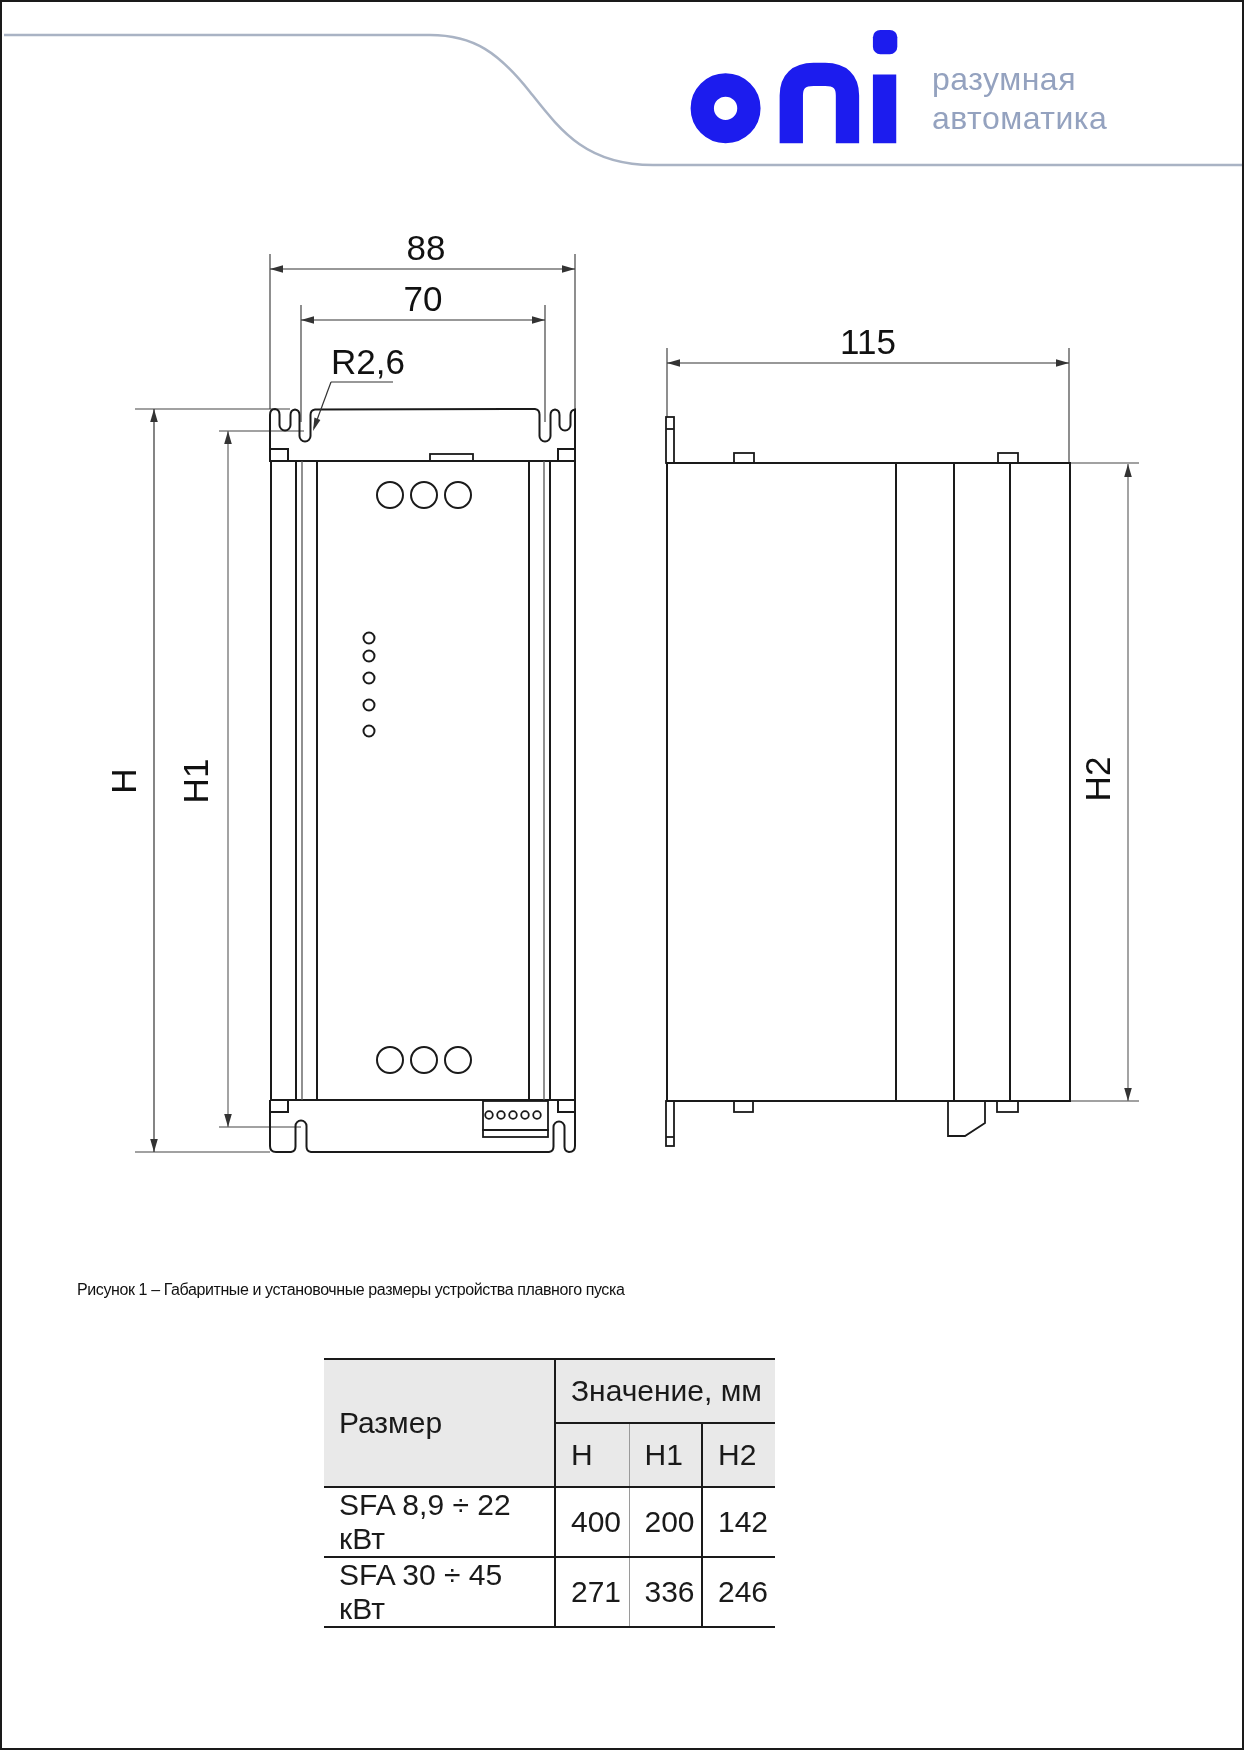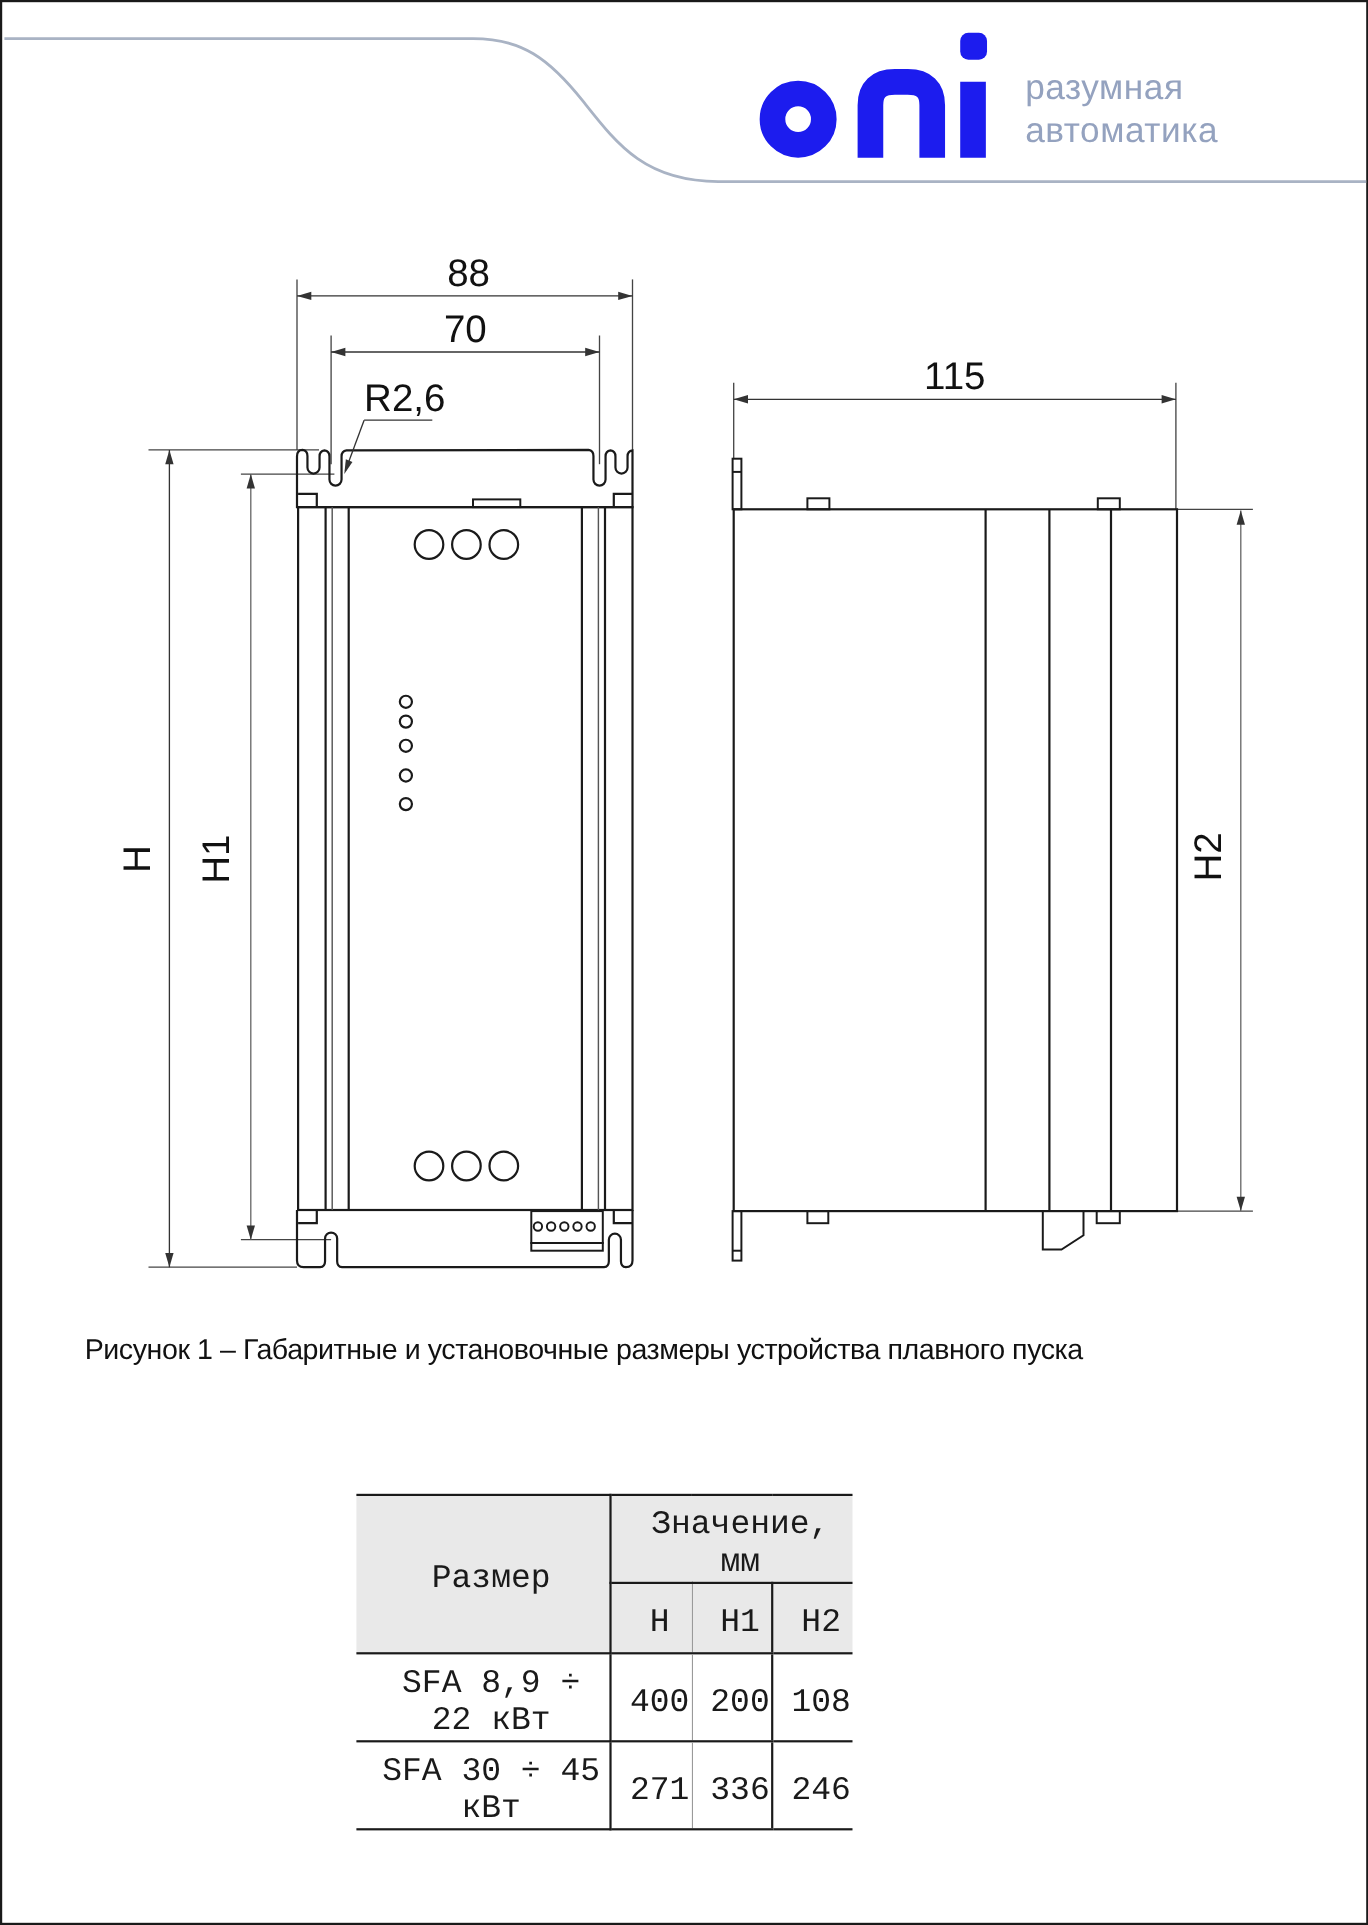--- a/index.html
+++ b/index.html
@@ -10,31 +10,31 @@
     border:2px solid #1a1a1a;
     box-sizing:border-box;
     font-family:"Liberation Sans", sans-serif;
     overflow:hidden;
   }
   svg.art{position:absolute;left:0;top:0;}
   svg text{font-family:"Liberation Sans", sans-serif;}
   .dim-text{font-size:35px;fill:#111;}
   .tagline{font-size:32px;fill:#94a2bf;letter-spacing:.5px;}
   .caption{
-    position:absolute;left:75px;top:1209px;width:1100px;
-    font-size:26px;color:#111;letter-spacing:-0.4px;white-space:nowrap;
+    position:absolute;left:75px;top:1279px;width:1100px;
+    font-size:16px;color:#111;letter-spacing:-0.4px;white-space:nowrap;
   }
   table.dim-table{
     position:absolute;left:322px;top:1356px;
     border-collapse:collapse;table-layout:fixed;
     font-size:30px;color:#1a1a1a;
   }
   table.dim-table th,table.dim-table td{
-    font-weight:400;text-align:center;padding:10px 0 0 15px;
-    vertical-align:middle;box-sizing:border-box;font-family:Liberation Mono, monospace;
+    font-weight:400;text-align:left;padding:0 0 0 15px;
+    vertical-align:middle;box-sizing:border-box;
   }
   .col-size{width:231px;}
   .col-h{width:74px;}
   .col-h1{width:73px;}
   .col-h2{width:73px;}
   tr.hrow1{height:64px;}
   tr.hrow2{height:64px;}
   tr.drow1{height:64px;}
   tr.drow2{height:63px;margin-top:40px;}
   .cell-size-head{
@@ -249,21 +249,21 @@
     </tr>
     <tr class="hrow2">
       <th class="cell-sub">H</th>
       <th class="cell-sub sep-gray">H1</th>
       <th class="cell-sub sep-black">H2</th>
     </tr>
     <tr class="drow1">
       <td class="cell-size">SFA 8,9 ÷ 22 кВт</td>
       <td>400</td>
       <td class="sep-gray">200</td>
-      <td class="sep-black">108</td>
+      <td class="sep-black">142</td>
     </tr>
     <tr class="drow2">
       <td class="cell-size">SFA 30 ÷ 45 кВт</td>
       <td>271</td>
       <td class="sep-gray">336</td>
       <td class="sep-black">246</td>
     </tr>
   </tbody>
     </table>
 

